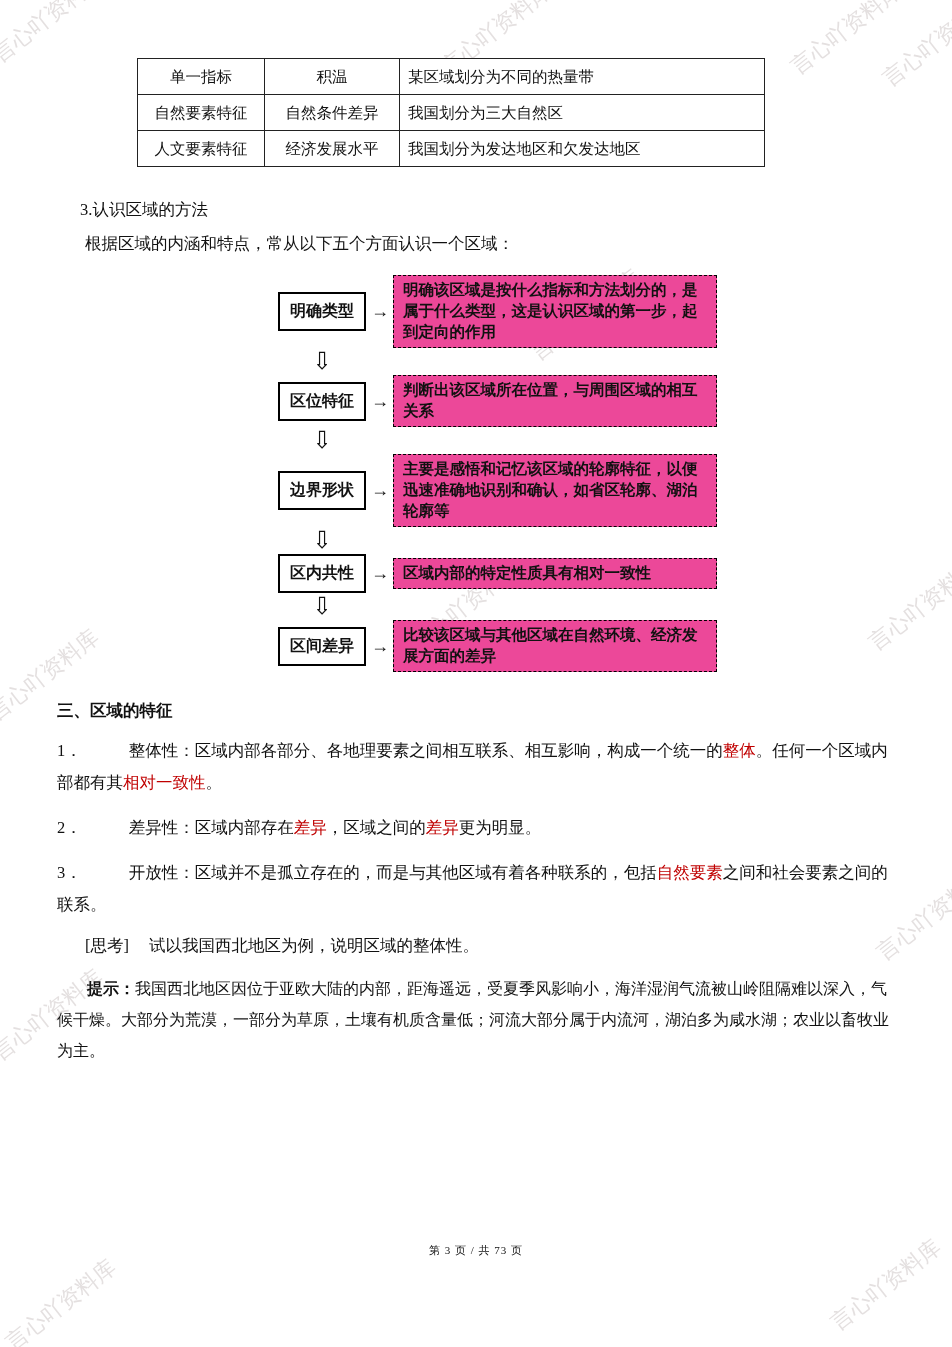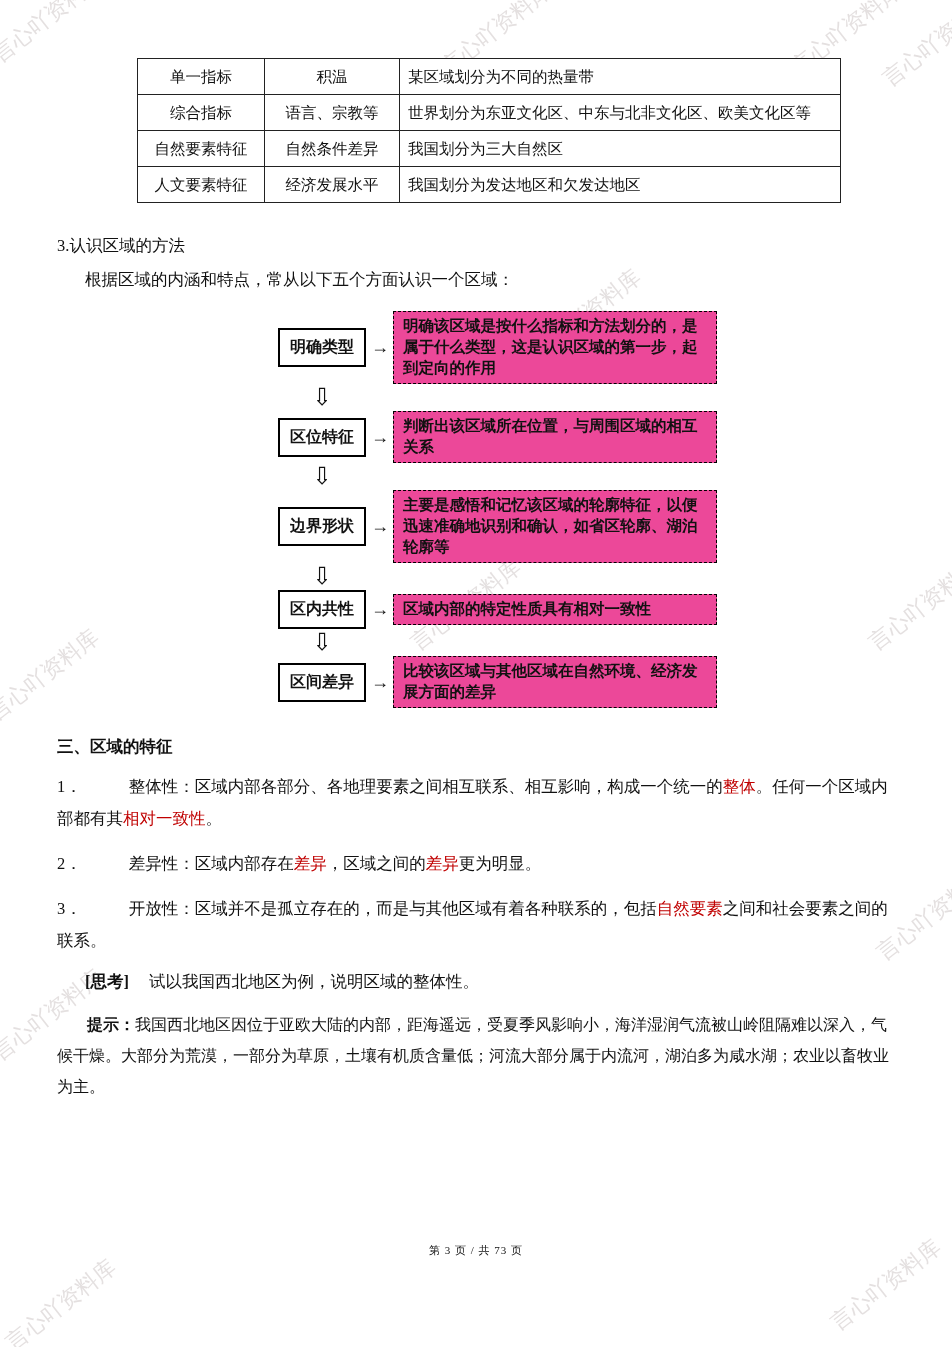--- a/index.html
+++ b/index.html
@@ -24,36 +24,36 @@
     z-index: 0;
     font-family: "DejaVu Sans", sans-serif;
   }
 
   .content { position: relative; z-index: 1; }
 
   
   table.classify {
     border-collapse: collapse;
     margin-left: 137px;
-    width: 704px;
+    width: 628px;
     font-size: 15.5px;
     background: #fff;
     padding-left: 46px;
   }
   table.classify td {
     border: 1px solid #222;
     padding: 6px 8px;
     line-height: 23px;
     vertical-align: middle;
   }
   td.c-center { text-align: center; }
   td.c-example { text-align: left; padding-left: 10px; }
 
   
-  .sec-heading { margin: 32px 0 0 57px; font-size: 16.5px; }
+  .sec-heading { margin: 32px 0 0 80px; font-size: 16.5px; }
   .intro { margin: 12px 0 0 85px; font-size: 16.5px; }
 
   
   .flow { margin: 20px 0 0 277px; width: 450px; }
   .flow-row { display: flex; align-items: center; }
   .flow-left { width: 90px; display: flex; justify-content: center; }
   .flow-box {
     border: 2px solid #000;
     padding: 7px 2px;
     width: 88px;
@@ -80,21 +80,21 @@
   .feat-heading {
     margin: 28px 0 0 57px;
     font-family: "DejaVu Sans", sans-serif;
     font-weight: bold;
     font-size: 16.5px;
   }
   .item { margin: 13px 57px 0 57px; font-size: 16.5px; line-height: 32px; }
   .term { font-weight: normal; margin-left: 47px; }
   .hl { color: #c00000; text-underline-offset: 4px; }
   .think { margin: 11px 57px 0 85px; font-size: 16.5px; line-height: 28px; }
-  .think-label { font-weight: bold; margin-right: 20px; margin-top: 32px; }
+  .think-label { font-weight: normal; margin-right: 20px; margin-top: 32px; }
   .hint { margin: 13px 57px 0 57px; font-size: 16px; line-height: 31px; text-indent: 30px; }
   .hint-label { font-weight: bold; }
 
   .footer {
     position: absolute; left: 0; right: 0; top: 1243px;
     text-align: center; font-size: 11px; letter-spacing: 1px;
     z-index: 1;
   }
 </style>
 </head>
@@ -123,25 +123,20 @@
           <col style="width:135px">
           <col>
         </colgroup>
       <tbody>
         <tr>
           <td class="c-center">单一指标</td>
           <td class="c-center">积温</td>
           <td class="c-example">某区域划分为不同的热量带</td>
         </tr>
         <tr>
-          <td class="c-center">综合指标</td>
-          <td class="c-center">语言、宗教等</td>
-          <td class="c-example">世界划分为东亚文化区、中东与北非文化区、欧美文化区等</td>
-        </tr>
-        <tr>
           <td class="c-center">自然要素特征</td>
           <td class="c-center">自然条件差异</td>
           <td class="c-example">我国划分为三大自然区</td>
         </tr>
         <tr>
           <td class="c-center">人文要素特征</td>
           <td class="c-center">经济发展水平</td>
           <td class="c-example">我国划分为发达地区和欠发达地区</td>
         </tr>
       </tbody>

